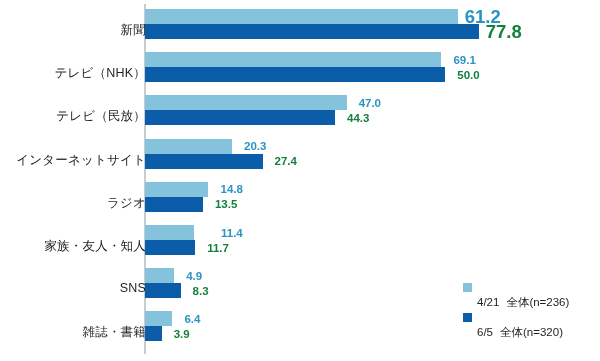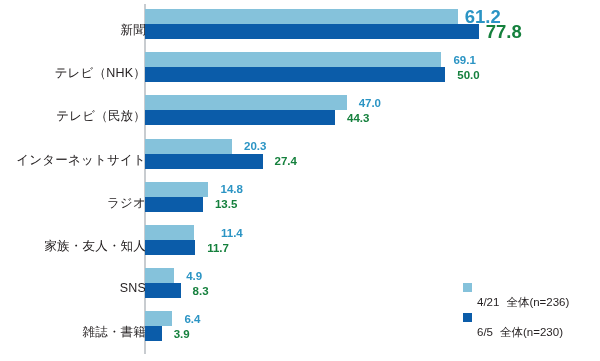--- a/index.html
+++ b/index.html
@@ -241,16 +241,16 @@
     </div>
 
   <div id="legend">
 
   <div class="legend-item">
         <span class="legend-swatch light"></span>
         <span class="legend-text"><span class="lg-date">4/21</span><span>全体(n=236)</span></span>
       </div>
       <div class="legend-item">
         <span class="legend-swatch dark"></span>
-        <span class="legend-text"><span class="lg-date">6/5</span><span>全体(n=230)</span></span>
+        <span class="legend-text"><span class="lg-date">6/5</span><span>全体(n=320)</span></span>
       </div>
     </div>
 </div>
 
 </body></html>

